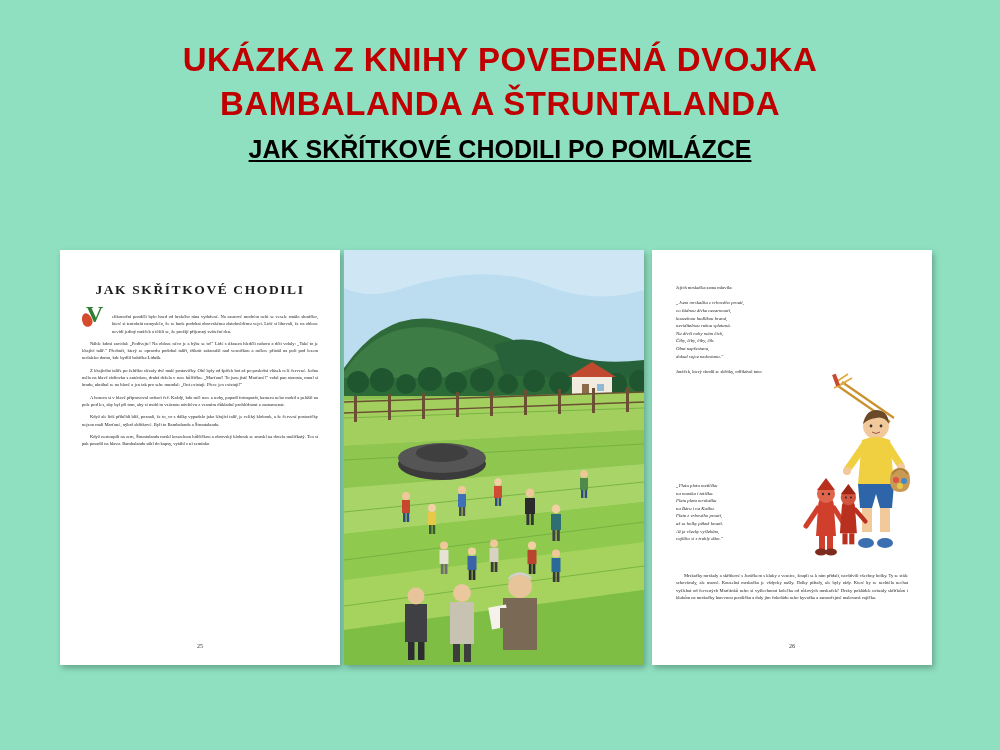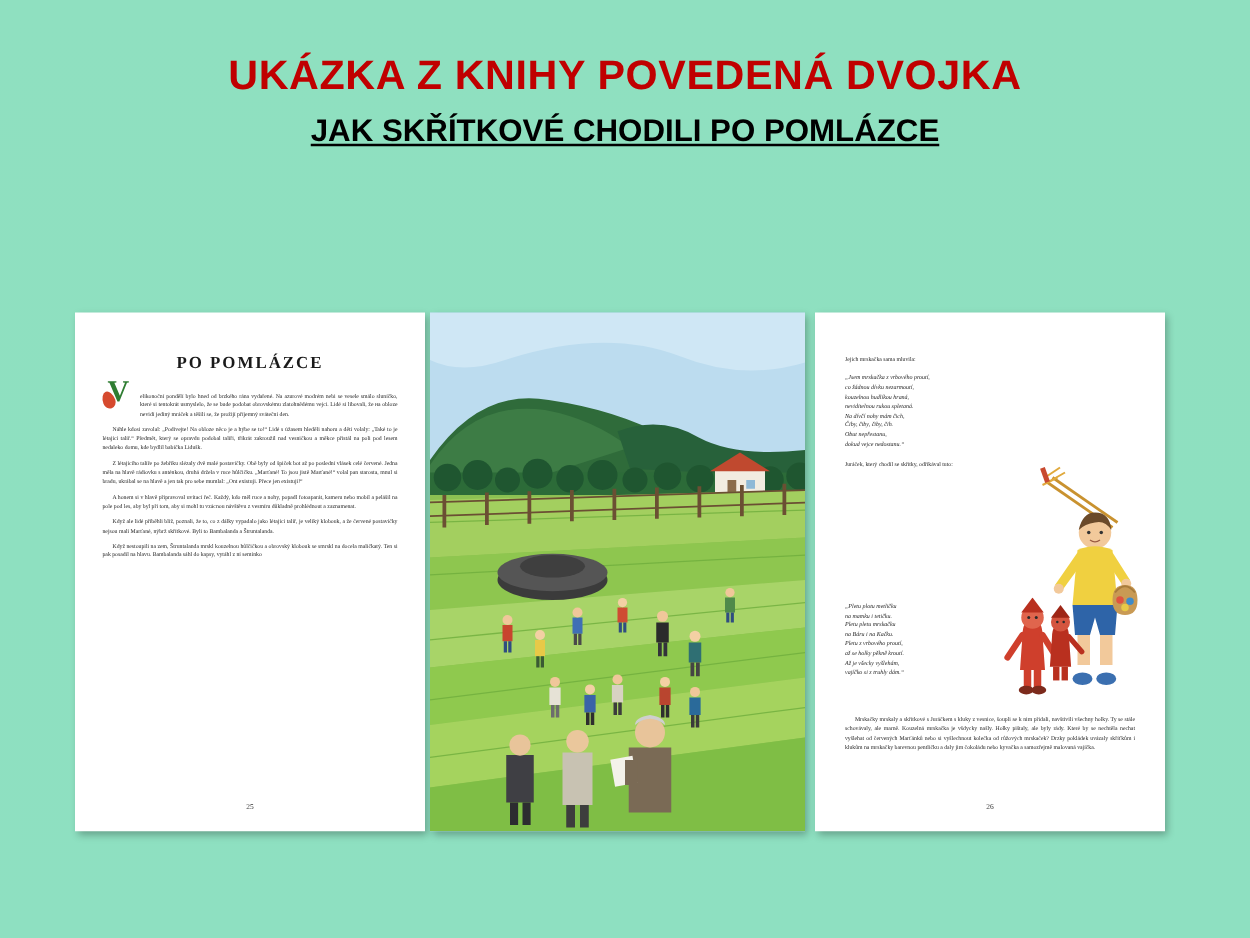--- a/index.html
+++ b/index.html
@@ -186,28 +186,29 @@
   .fig-boy { position: absolute; right: 18px; top: 118px; width: 96px; height: 190px; }
   .fig-devils { position: absolute; left: 150px; top: 228px; width: 70px; height: 80px; }
 </style>
 </head>
 <body>
 
 <div class="slide">
 
   <div class="title-block">
     <div class="title-1">UKÁZKA Z KNIHY POVEDENÁ DVOJKA</div>
+    <div class="title-2">BAMBALANDA A ŠTRUNTALANDA</div>
     <div class="title-3">JAK SKŘÍTKOVÉ CHODILI PO POMLÁZCE</div>
   </div>
 
   <div class="pages">
 
     <div class="page page-left">
       <div class="chap-head">
-        <div>PO POMLÁZCE</div>
+        <div>JAK SKŘÍTKOVÉ CHODILI</div>
       </div>
       <div class="body-text">
         <span class="dropcap">
           <span class="leaf"></span>
           <span class="letter">V</span>
         </span>
         <p class="first">elikonoční pondělí bylo hned od brzkého rána vydařené. Na azurové modrém nebi se vesele smálo sluníčko, které si tentokrát usmyslelo, že se bude podobat obrovskému zlatohnědému vejci. Lidé si libovali, že на obloze nevidí jediný mráček a těšili se, že prožijí příjemný sváteční den.</p>
         <p>Náhle kdosi zavolal: „Podívejte! Na obloze něco je a hýbe se to!“ Lidé s úžasem hleděli nahoru a děti volaly: „Také to je létající talíř.“ Předmět, který se opravdu podobal talíři, třikrát zakroužil nad vesničkou a měkce přistál na poli pod lesem nedaleko domu, kde bydlil babička Lidušk.</p>
         <p>Z létajícího talíře po žebříku slézaly dvě malé postavičky. Obě byly od špiček bot až po poslední vlásek celé červené. Jedna měla na hlavě rádiovku s anténkou, druhá držela v ruce hůlčičku. „Marťané! To jsou jistě Marťané!“ volal pan starosta, mnul si bradu, ukrábal se na hlavě a jen tak pro sebe mumlal: „Ont existuji. Přece jen existují!“</p>
         <p>A honem si v hlavě připravoval uvítací řeč. Každý, kdo měl ruce a nohy, popadl fotoaparát, kameru nebo mobil a pelášil na pole pod les, aby byl při tom, aby si mohl tu vzácnou návštěvu z vesmíru důkladně prohlédnout a zaznamenat.</p>

